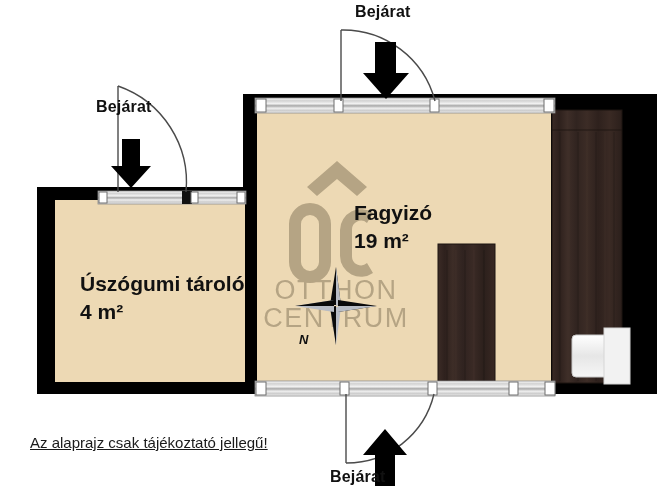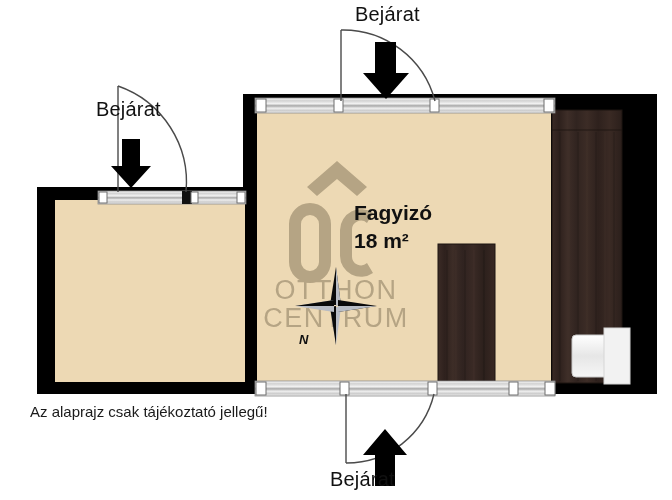--- a/index.html
+++ b/index.html
@@ -20,22 +20,22 @@
     width: 672px;
     height: 500px;
   }
   .lbl {
     position: absolute;
     font-family: "Liberation Sans", sans-serif;
     color: #111111;
     white-space: nowrap;
   }
   .entry-label {
-    font-size: 20px;
-    font-weight: normal;
+    font-size: 16px;
+    font-weight: bold;
     letter-spacing: 0.2px;
   }
   .room-label {
     font-size: 21px;
     font-weight: bold;
     line-height: 1.35;
   }
   .room-label .area { display: block; }
   .disclaimer {
     font-size: 15px;
@@ -212,25 +212,29 @@
   
 
   
   <div class="lbl entry-label" style="left:96px; top:98px;">Bejárat</div>
 
   <div class="lbl entry-label" style="left:355px; top:3px;">Bejárat</div>
 
   <div class="lbl entry-label" style="left:330px; top:468px;">Bejárat</div>
 
   
+  <div class="lbl room-label" style="left:80px; top:270px;">
+    <span>Úszógumi tároló</span>
+    <span class="area">4 m²</span>
+  </div>
 
   <div class="lbl room-label" style="left:354px; top:199px;">
     <span>Fagyizó</span>
-    <span class="area">18 m²</span>
+    <span class="area">19 m²</span>
   </div>
 
   
   <div class="lbl compass-n" style="left:299px; top:332px;">N</div>
 
   
-  <div class="lbl disclaimer" style="left:30px; top:403px;">Az alaprajz csak tájékoztató jellegű!</div>
+  <div class="lbl disclaimer" style="left:30px; top:434px;text-decoration:underline;">Az alaprajz csak tájékoztató jellegű!</div>
 
 </div>
 
 </body></html>

